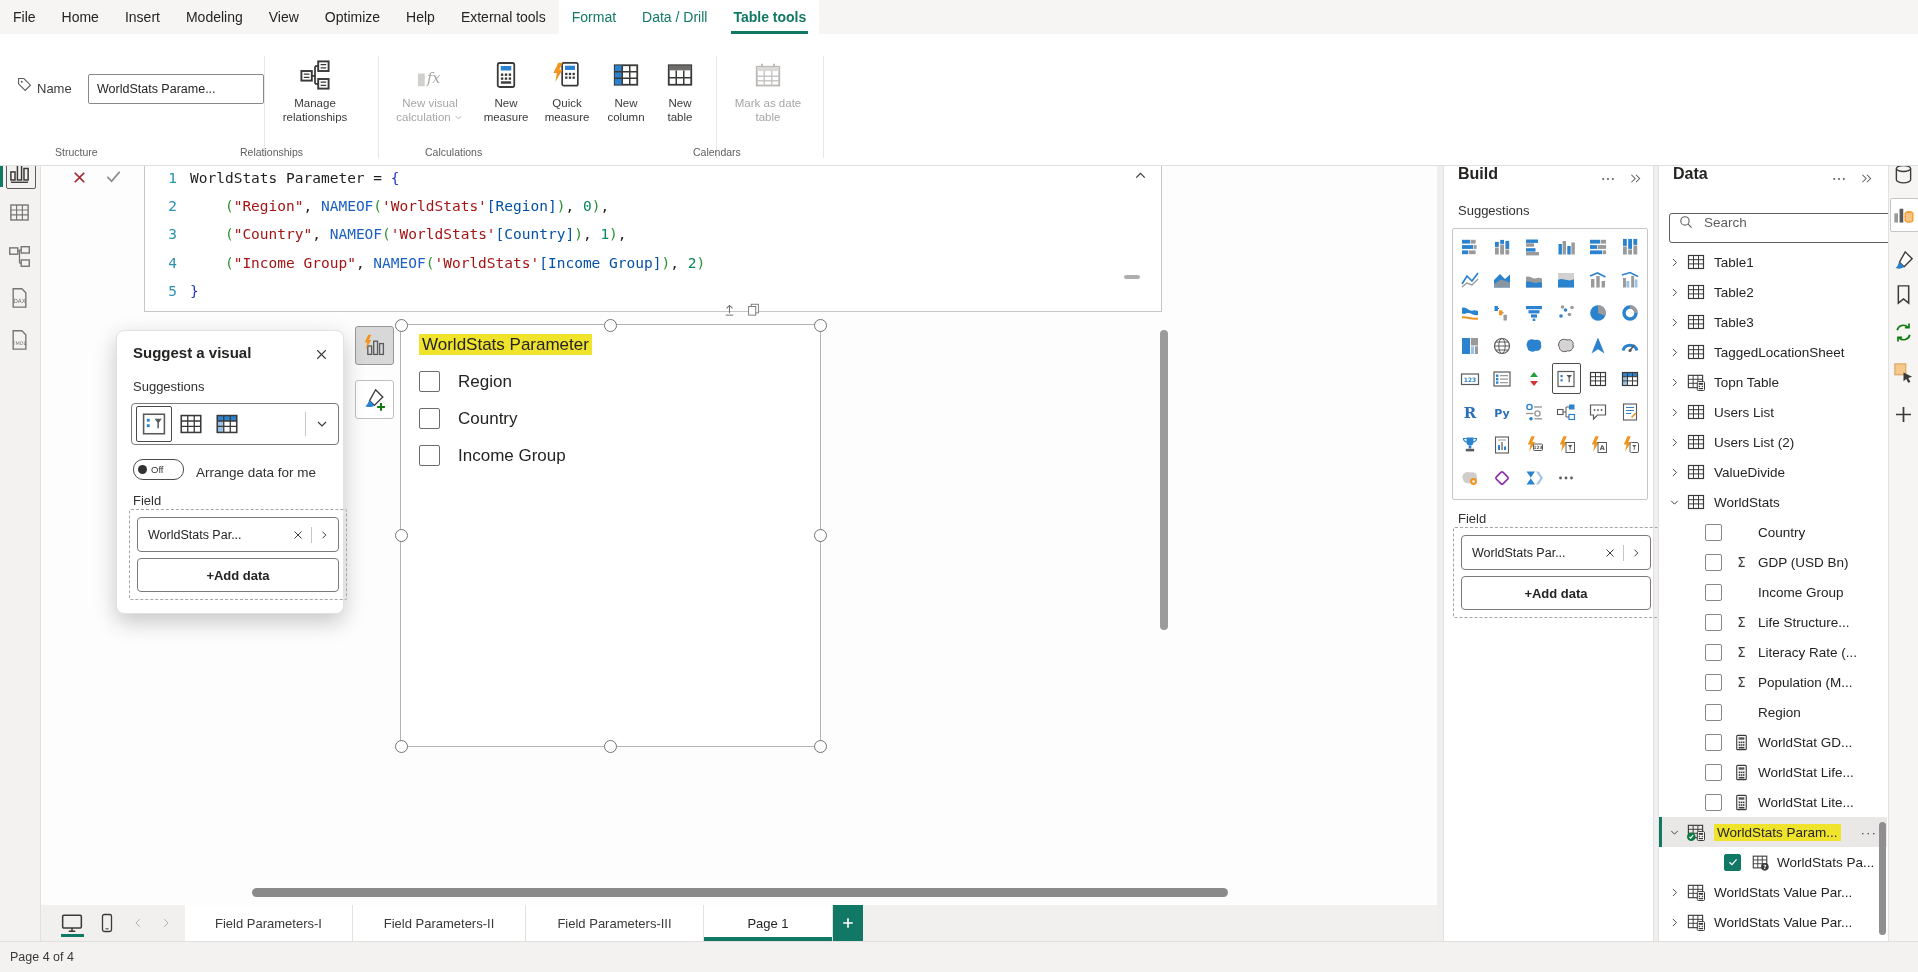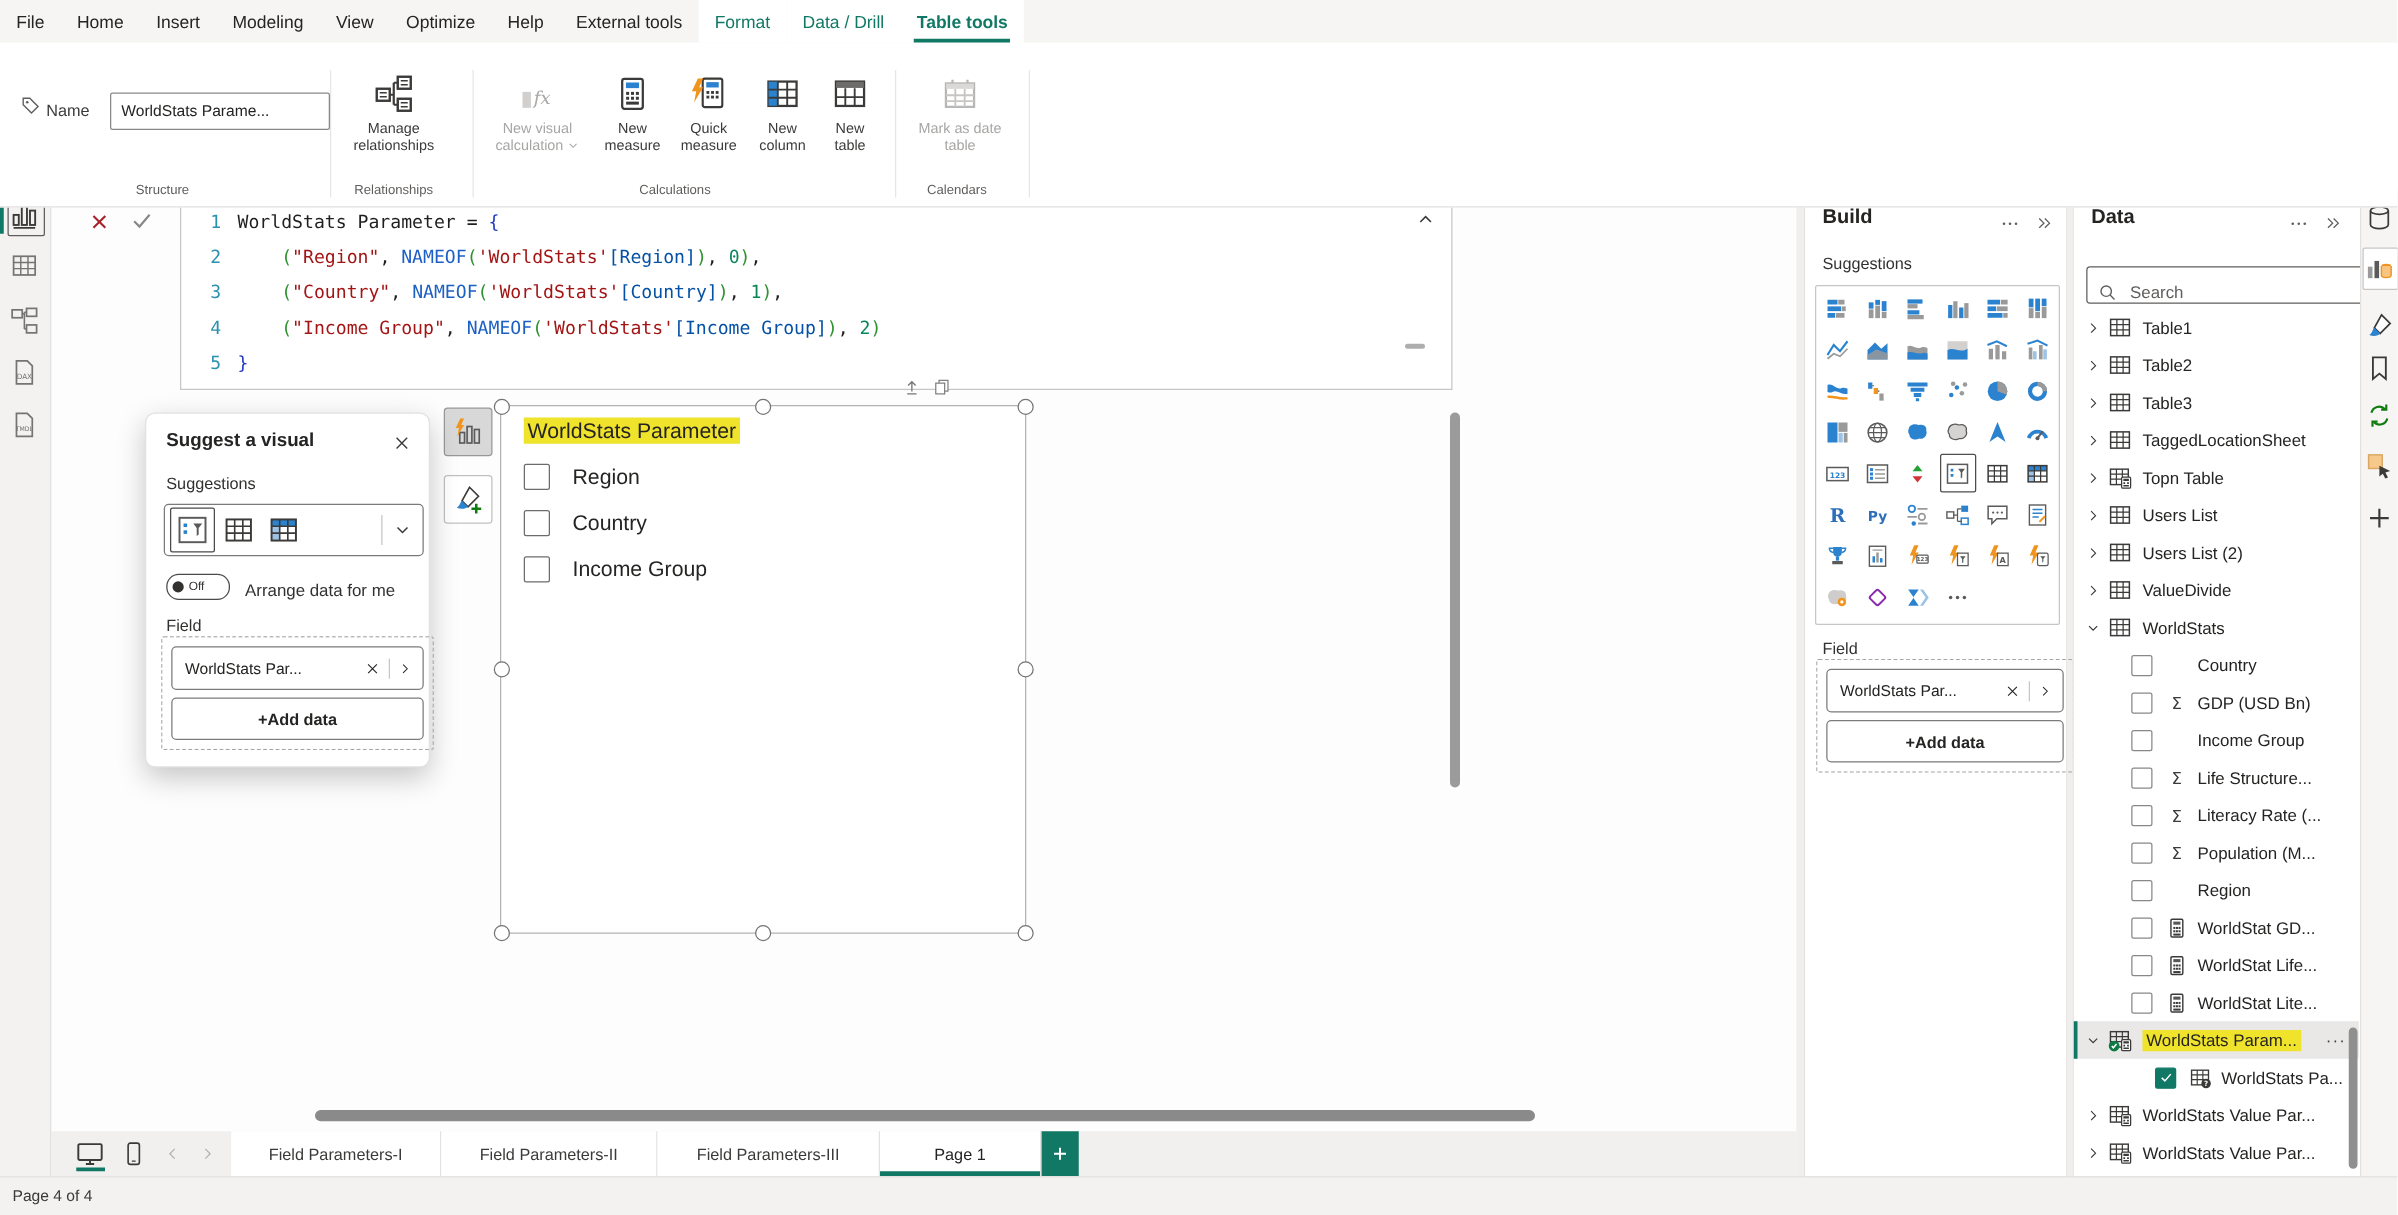--- a/index.html
+++ b/index.html
@@ -11,21 +11,21 @@
   #menubar{position:absolute;left:0;top:0;width:1918px;height:34px;background:#f6f5f4;display:flex;align-items:stretch;font-size:14px;z-index:30}
   .menu-item{padding:0 13px;display:flex;align-items:center;color:#252423;white-space:nowrap}
   .menu-item.ctx{background:#fff;color:#117865}
   .menu-item.active{background:#fff;color:#117865;font-weight:bold;position:relative}
   .menu-item.active::after{content:"";position:absolute;left:11px;right:11px;bottom:0;height:3px;background:#117865}
   #share-btn{position:absolute;right:8px;top:3px;height:28px;background:#117865;color:#fff;border-radius:3px;
              display:flex;align-items:center;gap:7px;padding:0 12px;font-size:14px}
   
   #ribbon{position:absolute;left:0;top:48px;width:1918px;height:117px;background:#fff;border-bottom:1px solid #e1dfdd;z-index:20}
   .rib-sep{position:absolute;top:8px;height:102px;width:1px;background:#e8e6e4}
-  .grp-label{position:absolute;top:98px;font-size:10.5px;color:#605e5c;text-align:center}
+  .grp-label{position:absolute;top:98px;font-size:10.5px;color:#605e5c;text-align:left}
   .rib-btn{position:absolute;top:10px;display:flex;flex-direction:column;align-items:center;gap:5px;
            font-size:11.5px;color:#3b3a39;text-align:center;line-height:1.18}
   .rib-btn .ric{height:34px;display:flex;align-items:center;justify-content:center}
   .rib-btn.disabled{color:#a8a6a4}
   #name-input{position:absolute;left:88px;top:26px;width:158px;height:28px;border:1px solid #8a8886;border-radius:2px;
               font-size:12.5px;padding:0 8px;font-family:inherit;color:#252423;background:#fff}
   
   #left-rail{position:absolute;left:0;top:151px;width:40px;height:790px;background:#f3f2f1;border-right:1px solid #e3e1df;z-index:10}
   .rail-ic{position:absolute;left:8px}
   #left-sel-box{position:absolute;left:6px;top:6px;width:28px;height:30px;border:1px solid #5f5d5b;border-radius:2px}
@@ -83,21 +83,21 @@
   .pane-title{position:absolute;left:14px;top:14px;font-size:16px;font-weight:bold;color:#252423}
   .pane-dots{position:absolute;top:20px;color:#605e5c}
   #vis-grid{position:absolute;left:8px;top:77px;width:192px;height:268px;border:1px solid #c8c6c4;border-radius:2px;
             display:grid;grid-template-columns:repeat(6,1fr);grid-auto-rows:33px;align-items:center;justify-items:center;padding:1px}
   .vis-cell{width:29px;height:31px;display:flex;align-items:center;justify-content:center}
   .vis-cell.selected{outline:1.5px solid #4f4d4b;outline-offset:-1px;border-radius:2px}
   #build-field-label{position:absolute;left:14px;top:360px}
   #build-dashed{position:absolute;left:9px;top:376px;width:190px}
   
   #search-box{position:absolute;left:10px;top:62px;width:210px;height:28px;border:1px solid #605e5c;border-radius:3px;
-              display:flex;align-items:flex-end;gap:8px;padding:0 8px;background:#fff}
+              display:flex;align-items:flex-start;gap:8px;padding:0 8px;background:#fff}
   #search-box input{border:none;outline:none;flex:1;font-size:13.5px;font-family:inherit;color:#252423;background:transparent}
   #search-box input::placeholder{color:#605e5c}
   #data-tree{position:absolute;left:0;top:96px;width:228px}
   .tree-row{position:relative;height:30px;display:flex;align-items:center;font-size:13.5px;color:#252423;white-space:nowrap}
   .tree-row.sel{background:#e9e8e7}
   .tree-row.sel::before{content:"";position:absolute;left:0;top:0;width:3px;height:100%;background:#117865}
   .tr-chev{width:14px;margin-left:8px;flex:none;display:flex;justify-content:center}
   .tr-icon{width:20px;flex:none;display:flex;justify-content:center}
   .tr-cb{width:15px;height:15px;border:1px solid #8a8886;border-radius:2px;background:#fff;flex:none}
   .tr-cb.checked{background:#117865;border-color:#117865;display:flex;align-items:center;justify-content:center}

